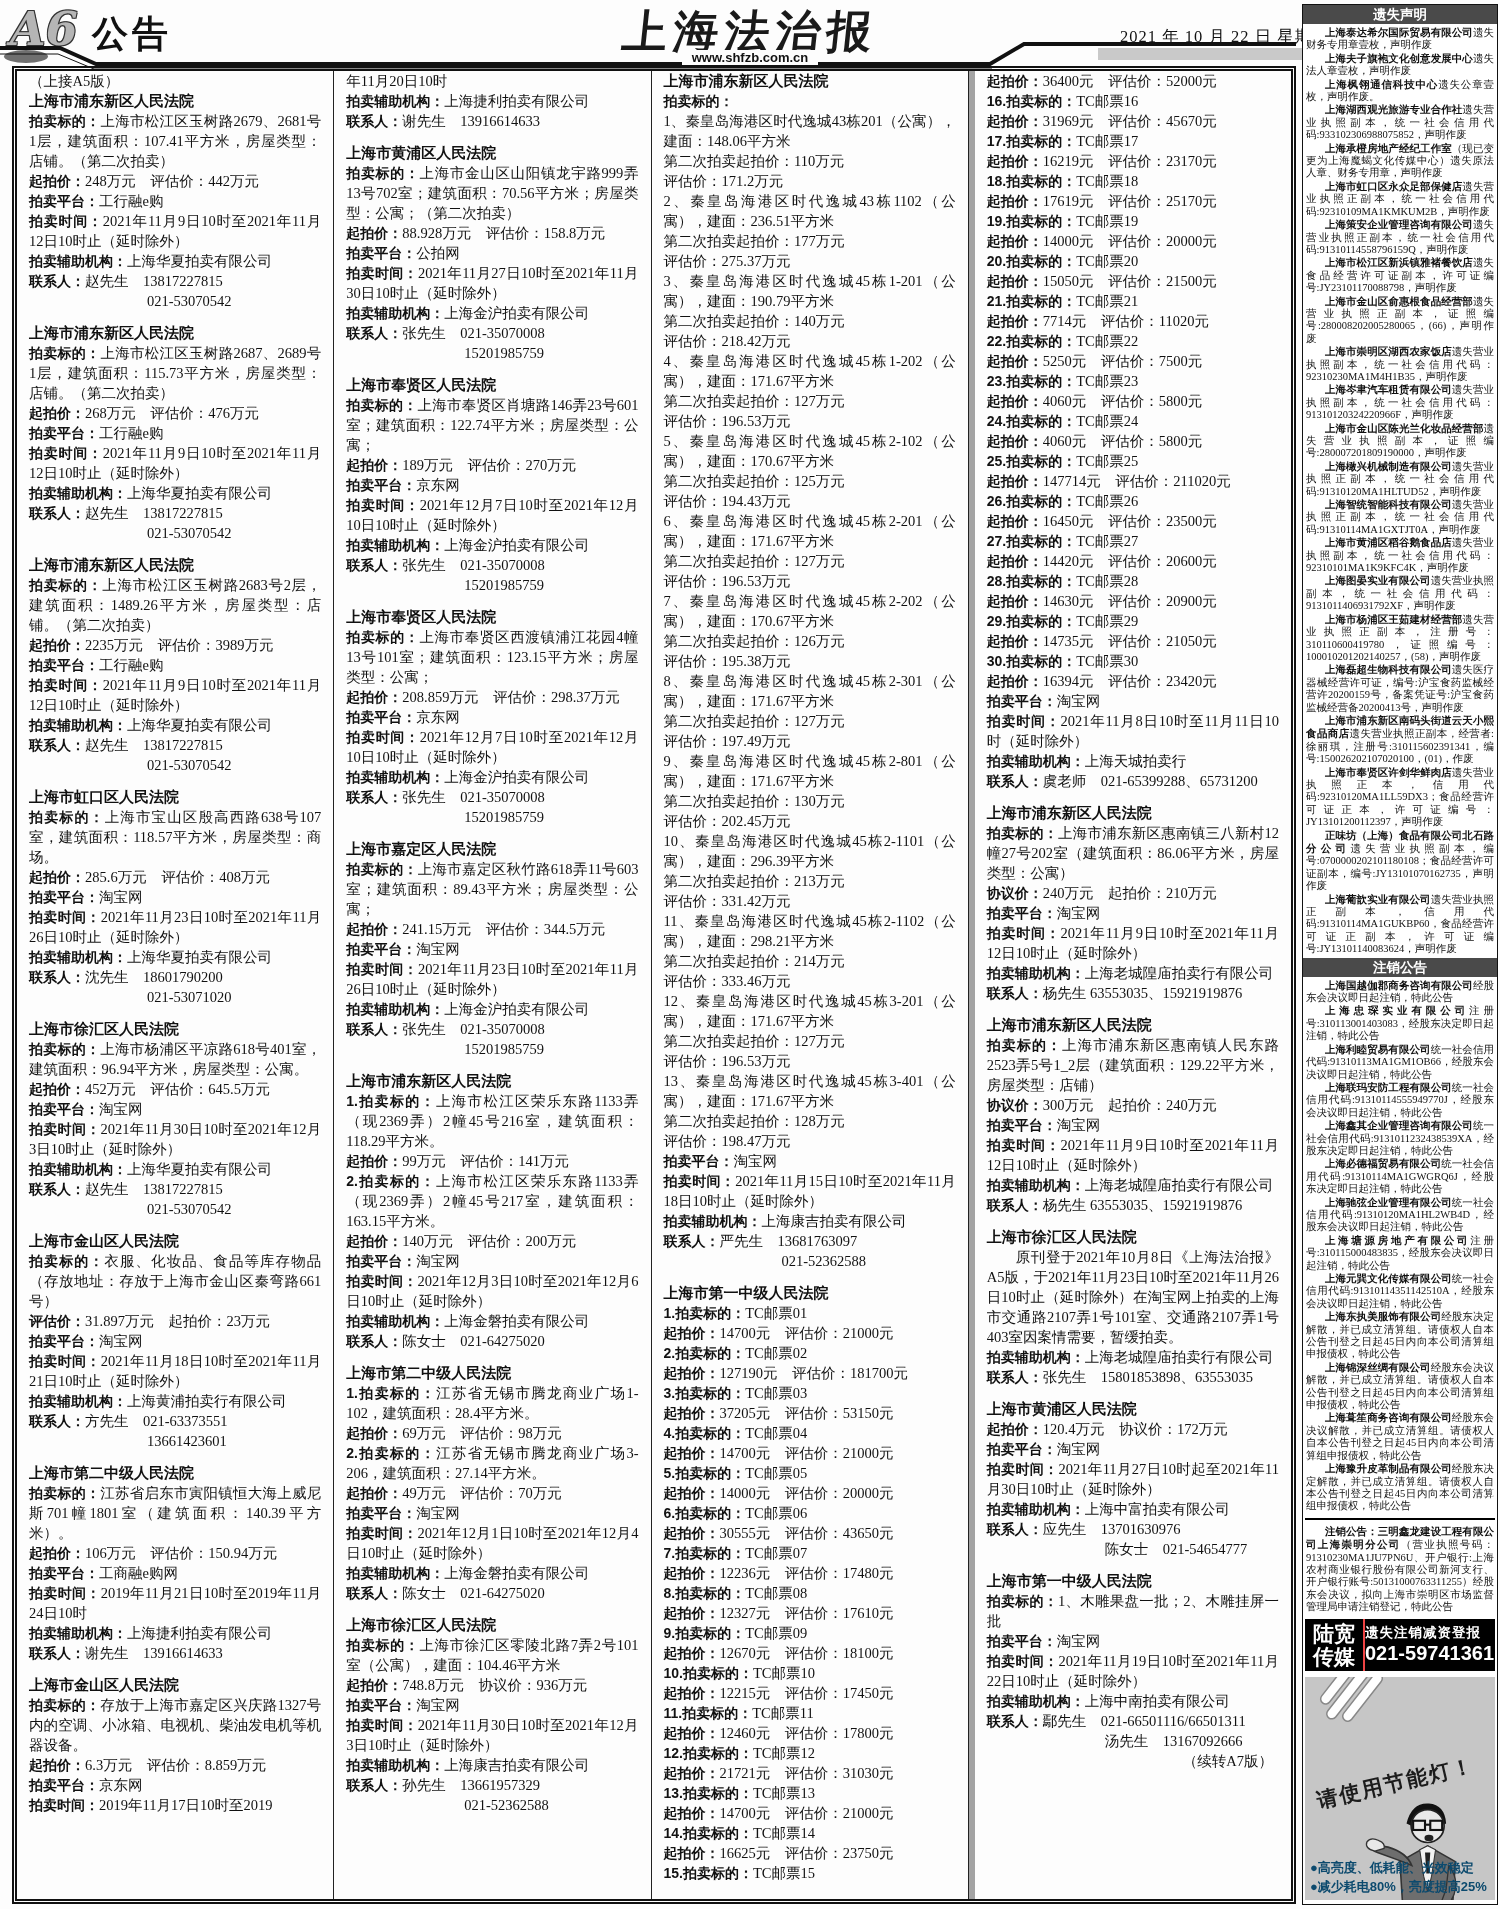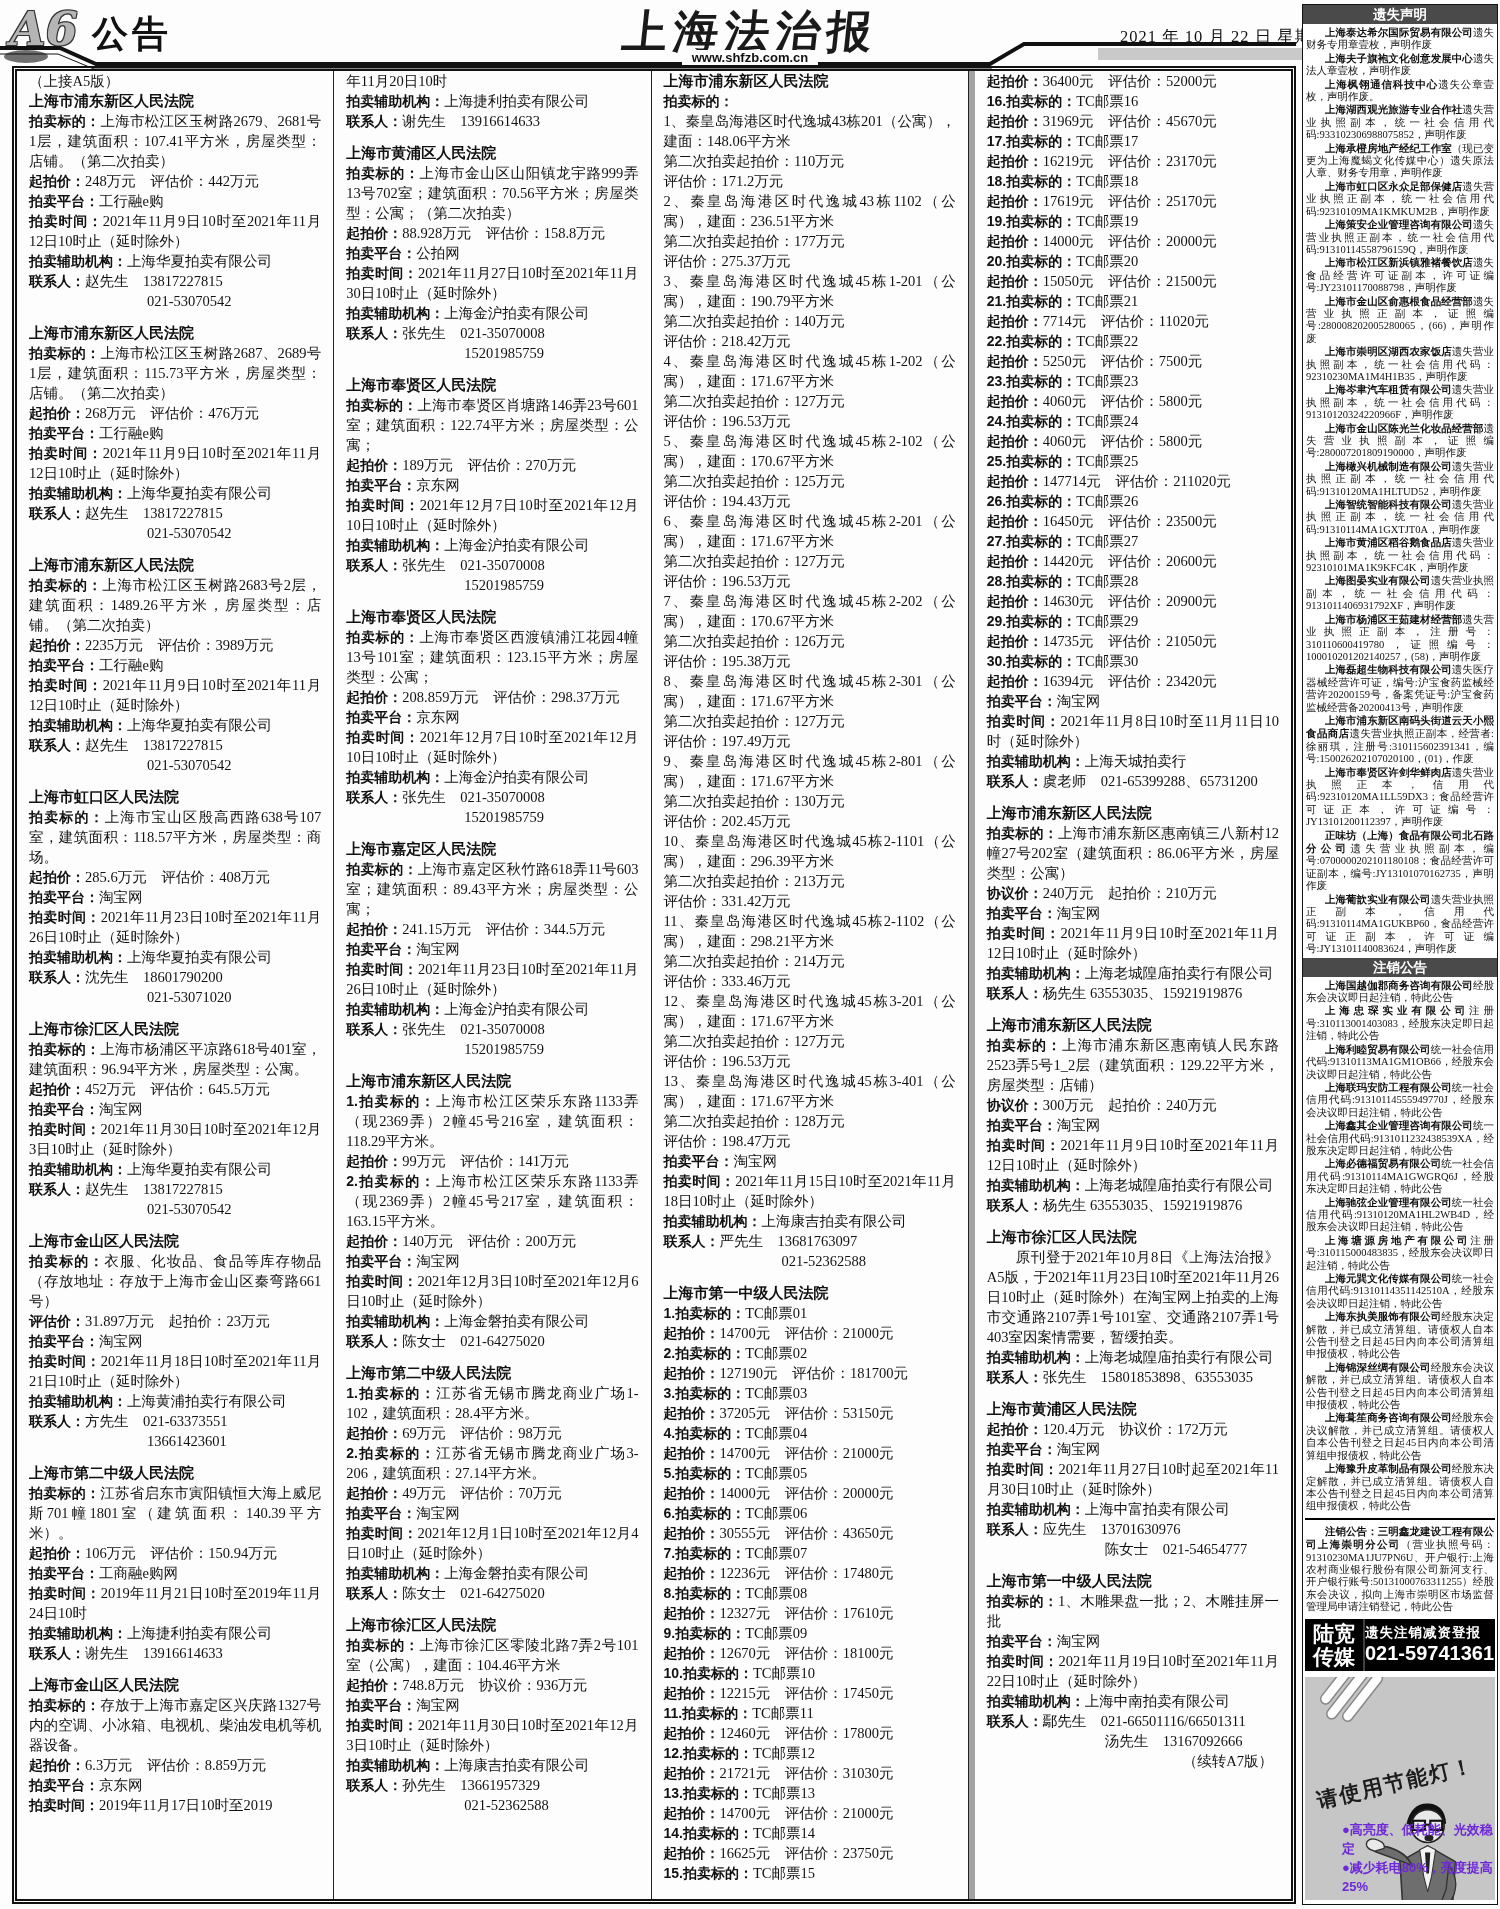--- a/index.html
+++ b/index.html
@@ -44,34 +44,34 @@
     display:flex;flex-direction:column;}
   .sec-h{background:#4a4a4a;color:#fff;text-align:center;font-weight:bold;
     font-family:"Liberation Sans","DejaVu Sans",sans-serif;font-size:13.5px;
     line-height:19px;flex:0 0 auto;}
   .entries{padding:2px 3px;flex:0 0 auto;}
   .entry{font-size:10.5px;line-height:12.4px;text-align:justify;text-indent:1.8em;}
   .entry .b{font-weight:bold;font-family:"Liberation Sans","DejaVu Sans",sans-serif;}
   .divider{border-top:2px solid #000;margin:3px 2px;flex:0 0 auto;}
   #media-box{margin:3px 2px;background:#000;color:#fff;display:flex;height:52px;
     font-family:"Liberation Sans","DejaVu Sans",sans-serif;flex:0 0 auto;}
-  #media-left{width:58px;border-right:2px solid #404040;display:flex;flex-direction:column;
+  #media-left{width:58px;border-right:2px solid #ef4444;display:flex;flex-direction:column;
     align-items:center;justify-content:center;font-weight:bold;font-size:21px;line-height:23px;}
   #media-right{flex:1;display:flex;flex-direction:column;justify-content:center;}
   #media-service{font-weight:bold;font-size:13.5px;letter-spacing:1px;}
   #media-phone{font-weight:bold;font-size:20px;}
   #lamp-ad{flex:1 1 auto;margin:3px 2px 4px 2px;background:#c6c6c6;position:relative;overflow:hidden;}
   #lamp-slogan{position:absolute;left:10px;top:92px;transform:rotate(-13deg);
     font-family:"DejaVu Sans",sans-serif;font-weight:bold;font-size:21px;color:#1c1c1c;
     letter-spacing:2px;white-space:nowrap;}
   #lamp-svg{position:absolute;left:-6px;top:-14px;}
   #man-svg{position:absolute;right:4px;top:120px;}
   #ad-bullets{position:absolute;left:5px;right:2px;bottom:4px;
     font-family:"Liberation Sans","DejaVu Sans",sans-serif;font-weight:bold;
-    font-size:13px;line-height:19px;color:#6d28d9;margin-left:32px;}
+    font-size:13px;line-height:19px;color:#0c4a6e;}
 </style>
 </head>
 <body>
 
 <div id="header">
   <div id="a6-shadow"></div>
   <div id="a6-logo">A6</div>
   <div id="gonggao">公告</div>
   <div id="masthead">上海法治报</div>
   <div id="site-url"><span>www.shfzb.com.cn</span></div>

